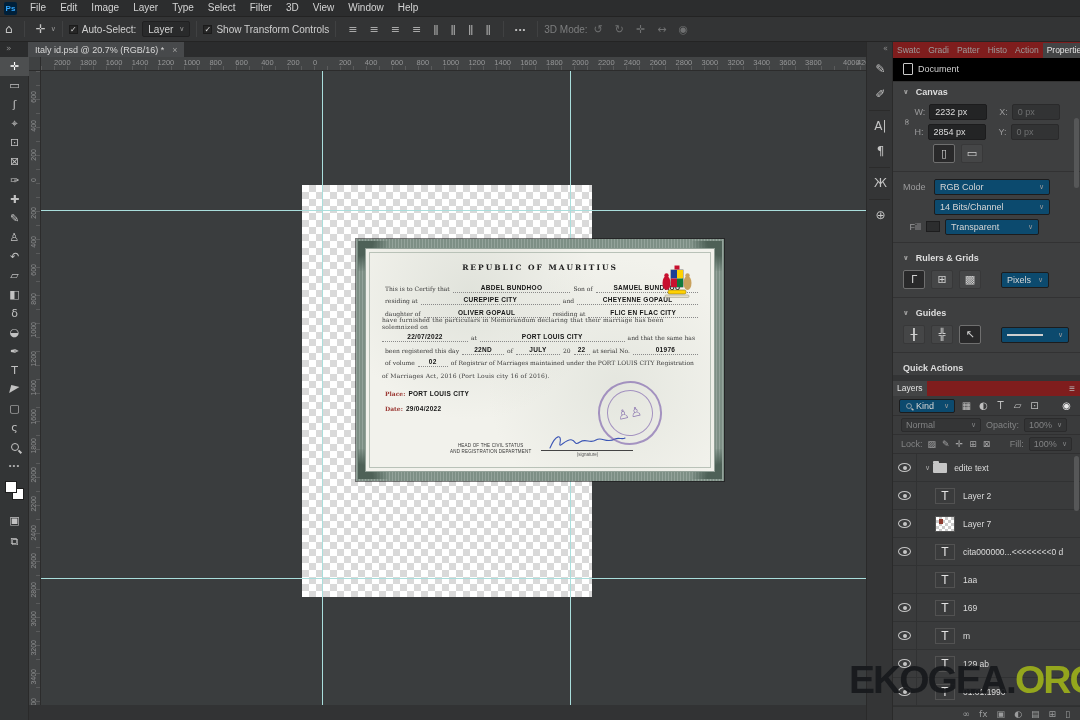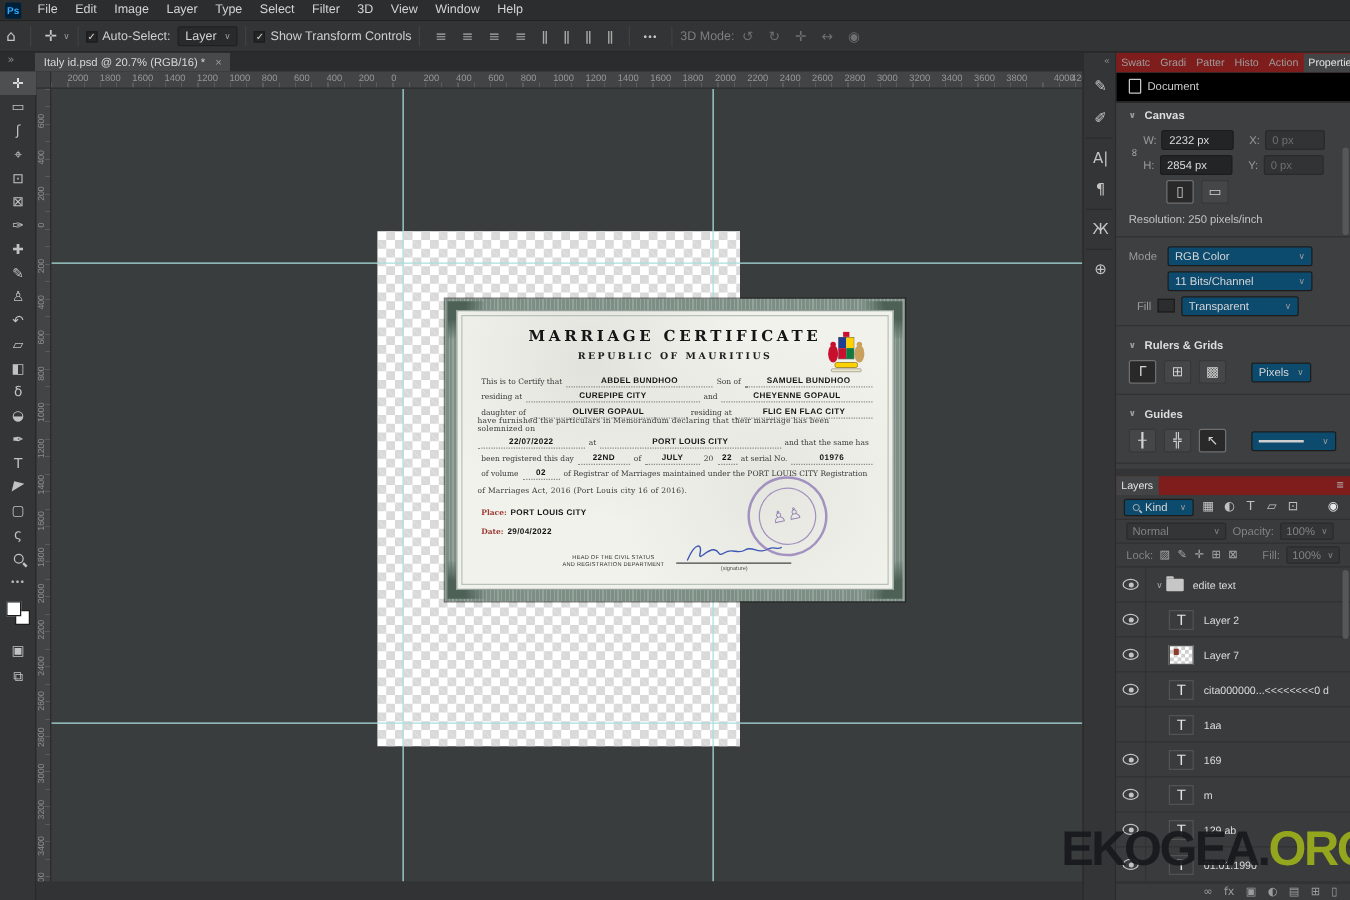--- a/index.html
+++ b/index.html
@@ -365,21 +365,20 @@
   <div class="guide gh1"></div>
   <div class="guide gh2"></div>
 
   <div class="cert">
     <div class="cert-corner cc-tl"></div>
     <div class="cert-corner cc-tr"></div>
     <div class="cert-corner cc-bl"></div>
     <div class="cert-corner cc-br"></div>
     <div class="cert-paper">
       <div class="cert-inner">
-        <div class="c-title">MARRIAGE CERTIFICATE</div>
         <div class="c-sub">REPUBLIC OF MAURITIUS</div>
         <svg class="arms" width="30" height="38" viewBox="0 0 30 38">
           <ellipse cx="4.5" cy="20" rx="4" ry="7" fill="#c8102e"></ellipse>
           <ellipse cx="25.5" cy="20" rx="4" ry="7" fill="#c9a15c"></ellipse>
           <circle cx="4.5" cy="12.5" r="2.2" fill="#c8102e"></circle>
           <circle cx="25.5" cy="12.5" r="2.2" fill="#c9a15c"></circle>
           <rect x="9" y="7" width="12" height="17" fill="#f5f0e6" stroke="#5a5a5a" stroke-width="0.8"></rect>
           <rect x="9" y="7" width="6" height="8.5" fill="#1c3f94"></rect>
           <rect x="15" y="7" width="6" height="8.5" fill="#ffd100"></rect>
           <rect x="9" y="15.5" width="6" height="8.5" fill="#c8102e"></rect>
@@ -509,35 +508,32 @@
             <span class="inp" style="width:58px">2854 px</span>
             <span class="lbl-dim" style="margin-left:9px">Y:</span>
             <span class="inp off" style="width:48px">0 px</span>
           </div>
         </div>
       </div>
       <div class="prow" style="height:24px;padding-left:40px;gap:6px">
         <span class="ibtn pressed ico">▯</span>
         <span class="ibtn ico">▭</span>
       </div>
-      <div class="prow" style="height:18px;color:#c3c3c3">
-        <span>Resolution: 250 pixels/inch</span>
-      </div>
       <div class="pdiv"></div>
       <div class="prow" style="height:20px">
         <span class="lbl-dim" style="width:26px">Mode</span>
         <span class="sel" style="width:116px">
           <span>RGB Color</span>
           <span class="car ico">∨</span>
         </span>
       </div>
       <div class="prow" style="height:20px">
         <span style="width:26px"></span>
         <span class="sel" style="width:116px">
-          <span>11 Bits/Channel</span>
+          <span>14 Bits/Channel</span>
           <span class="car ico">∨</span>
         </span>
       </div>
       <div class="prow" style="height:20px">
         <span class="lbl-dim" style="width:18px;text-align:right">Fill</span>
         <span style="width:14px;height:11px;background:#2c2d2e;border:1px solid #1d1d1e"></span>
         <span class="sel" style="width:94px">
           <span>Transparent</span>
           <span class="car ico">∨</span>
         </span>

